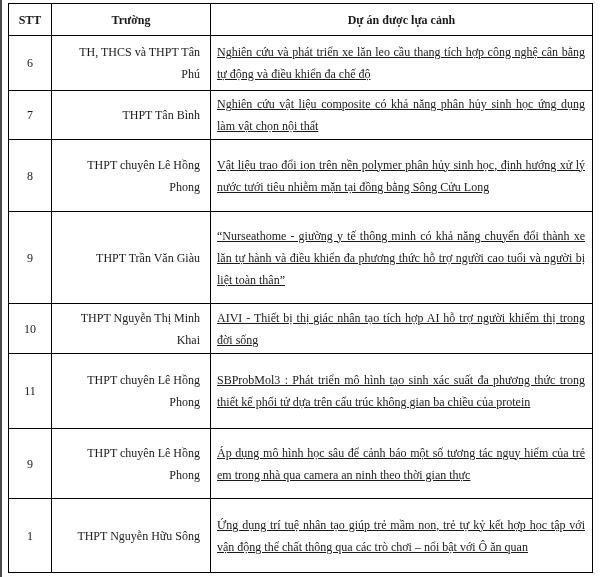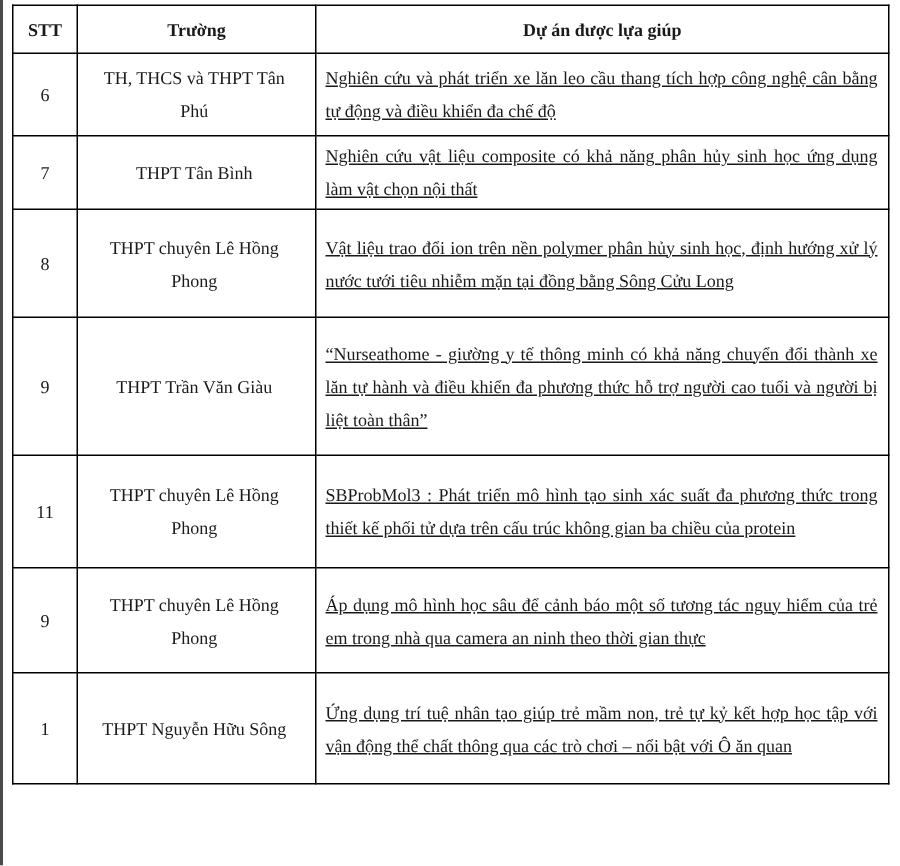--- a/index.html
+++ b/index.html
@@ -38,21 +38,21 @@
   .selection-table th {
     font-weight: bold;
     text-align: center;
     padding: 2px 4px;
   }
   .selection-table td.col-stt {
     text-align: center;
     padding: 2px 3px;
   }
   .selection-table td.col-school {
-    text-align: center;
+    text-align: right;
     padding: 2px 10px 2px 7px;
   }
   .selection-table td.col-project {
     text-align: justify;
     padding: 2px 7px 2px 6px;
     text-decoration: underline;
   }
 </style>
 </head>
 <body>
@@ -63,21 +63,21 @@
   <table class="selection-table">
     <colgroup>
       <col style="width:43px">
       <col style="width:159px">
       <col style="width:382px">
     </colgroup>
     <thead>
       <tr style="height:32px">
         <th>STT</th>
         <th>Trường</th>
-        <th>Dự án được lựa giúp</th>
+        <th>Dự án được lựa cảnh</th>
       </tr>
     </thead>
     <tbody>
       <tr style="height:55px">
         <td class="col-stt">6</td>
         <td class="col-school">TH, THCS và THPT Tân Phú</td>
         <td class="col-project">Nghiên cứu và phát triển xe lăn leo cầu thang tích hợp công nghệ cân bằng tự động và điều khiển đa chế độ</td>
       </tr>
       <tr style="height:47px">
         <td class="col-stt">7</td>
@@ -87,20 +87,25 @@
       <tr style="height:72px">
         <td class="col-stt">8</td>
         <td class="col-school">THPT chuyên Lê Hồng Phong</td>
         <td class="col-project">Vật liệu trao đổi ion trên nền polymer phân hủy sinh học, định hướng xử lý nước tưới tiêu nhiễm mặn tại đồng bằng Sông Cửu Long</td>
       </tr>
       <tr style="height:92px">
         <td class="col-stt">9</td>
         <td class="col-school">THPT Trần Văn Giàu</td>
         <td class="col-project">“Nurseathome - giường y tế thông minh có khả năng chuyển đổi thành xe lăn tự hành và điều khiển đa phương thức hỗ trợ người cao tuổi và người bị liệt toàn thân”</td>
       </tr>
+      <tr style="height:50px">
+        <td class="col-stt">10</td>
+        <td class="col-school">THPT Nguyễn Thị Minh Khai</td>
+        <td class="col-project">AIVI - Thiết bị thị giác nhân tạo tích hợp AI hỗ trợ người khiếm thị trong đời sống</td>
+      </tr>
       <tr style="height:75px">
         <td class="col-stt">11</td>
         <td class="col-school">THPT chuyên Lê Hồng Phong</td>
         <td class="col-project">SBProbMol3 : Phát triển mô hình tạo sinh xác suất đa phương thức trong thiết kế phối tử dựa trên cấu trúc không gian ba chiều của protein</td>
       </tr>
       <tr style="height:70px">
         <td class="col-stt">9</td>
         <td class="col-school">THPT chuyên Lê Hồng Phong</td>
         <td class="col-project">Áp dụng mô hình học sâu để cảnh báo một số tương tác nguy hiểm của trẻ em trong nhà qua camera an ninh theo thời gian thực</td>
       </tr>

